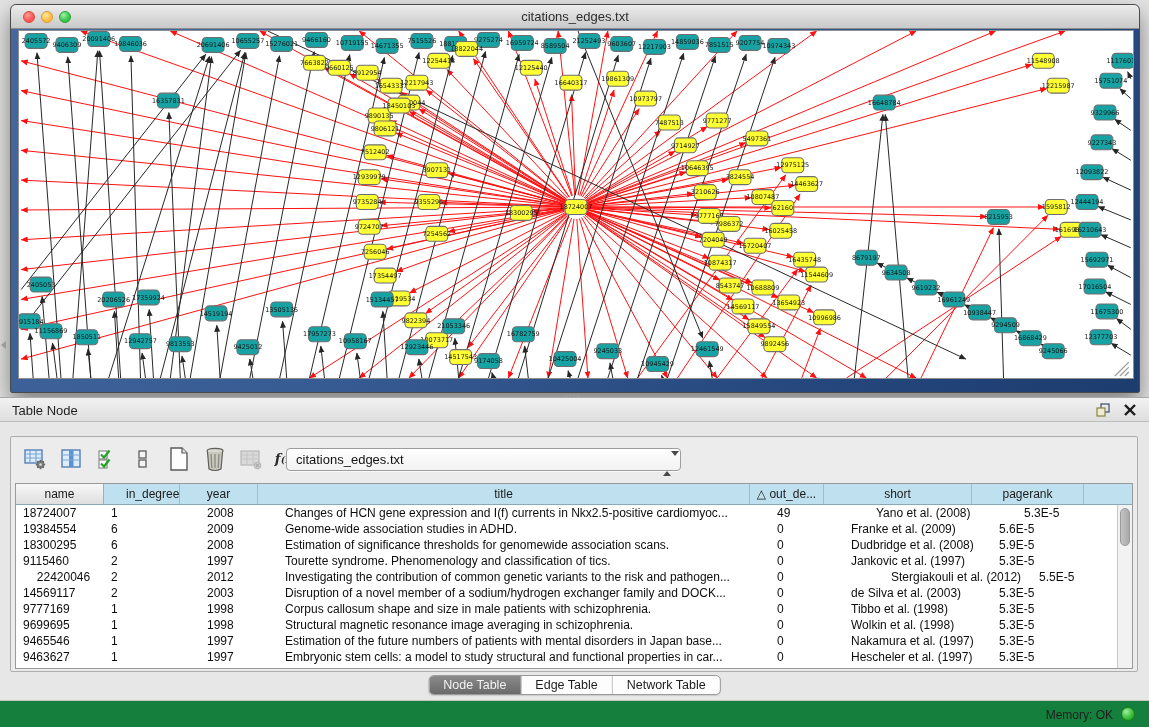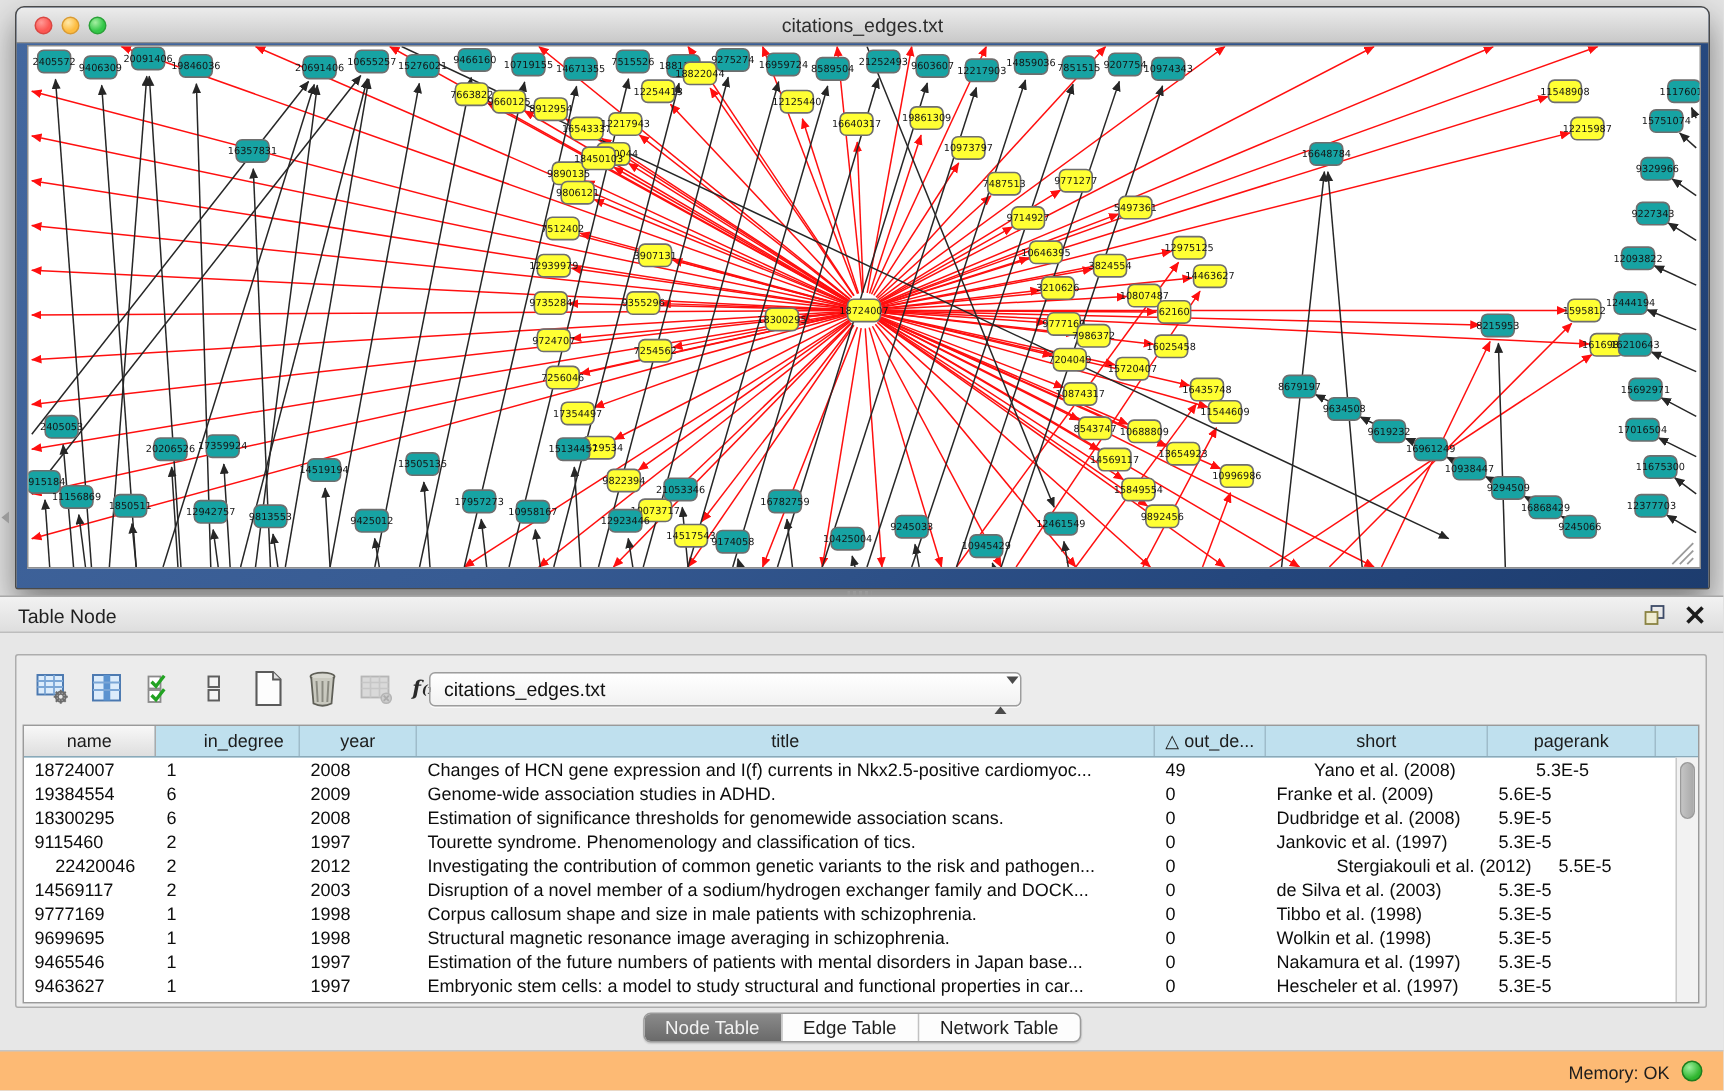--- a/index.html
+++ b/index.html
@@ -61,21 +61,21 @@
     background:linear-gradient(90deg,#c4c4c4,#a9a9a9); border:1px solid #9a9a9a; }
 
   
   .tabs { position:absolute; left:50%; top:675px; transform:translateX(-50%); display:flex; height:20px;
     border:1px solid #9b9b9b; border-radius:5px; overflow:hidden; background:#fdfdfd; box-shadow:0 1px 1px rgba(0,0,0,.12); }
   .tab { font-size:12.5px; color:#1d1d1d; padding:0 14px; line-height:19px; border-right:1px solid #c2c2c2; }
   .tab:last-child { border-right:none; }
   .tab.sel { background:linear-gradient(#8a8a8a,#6a6a6a); color:#f2f2f2; }
 
   
-  .statusbar { position:absolute; left:0; top:700px; width:1149px; height:27px; background:#fdba74; border-top:1px solid #c5c5c5; }
+  .statusbar { position:absolute; left:0; top:700px; width:1149px; height:27px; background:#15803d; border-top:1px solid #c5c5c5; }
   .mem-label { position:absolute; right:36px; top:7px; font-size:12px; color:#1d1d1d; }
   .mem-dot { position:absolute; right:14px; top:6px; width:14px; height:14px; border-radius:50%;
     background:radial-gradient(circle at 35% 30%,#9cf09c,#2fb52f 65%); border:1px solid #1e7d1e; }
 </style>
 </head>
 <body>
 
 <div class="stage">
 
   <div class="mac-window">
@@ -623,21 +623,21 @@
         </span>
         <div class="combo">
           <span>citations_edges.txt</span>
           <span class="stepper"><span class="up"></span><span class="down"></span></span>
         </div>
       </div>
 
       <div class="ntable">
         <div class="thead">
             <span class="th th-name" style="width: 88px;">name</span>
-            <span class="th" style="width: 96px; padding-left: 22px;">in_degree</span>
+            <span class="th" style="width: 76px; padding-left: 22px;">in_degree</span>
             <span class="th" style="width: 78px;">year</span>
             <span class="th" style="width: 492px;">title</span>
             <span class="th" style="width: 74px;">△ out_de...</span>
             <span class="th" style="width: 148px;">short</span>
             <span class="th" style="width: 112px;">pagerank</span>
           </div>
         <div class="tbody">
             <div class="tr">
               <span class="td" style="width: 88px;">18724007</span>
               <span class="td" style="width: 96px;">1</span>

